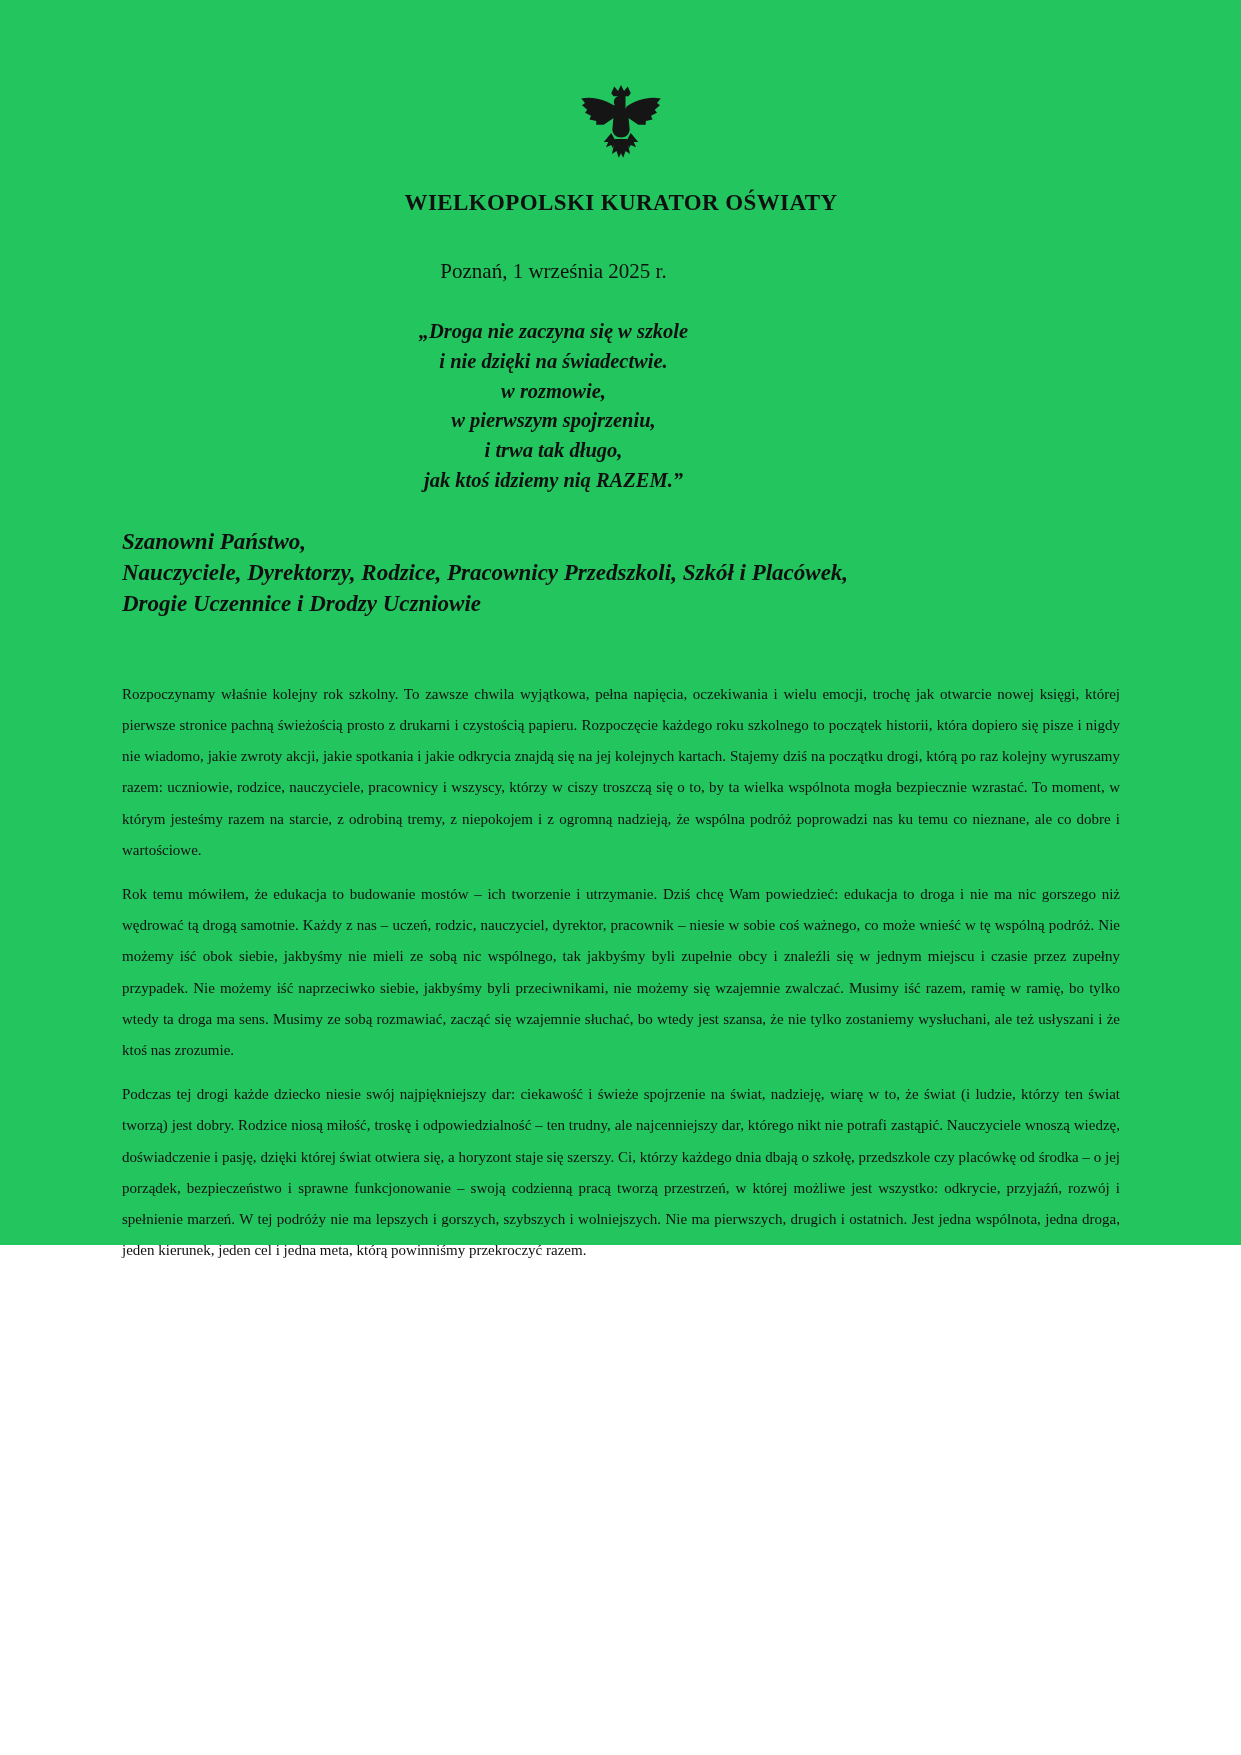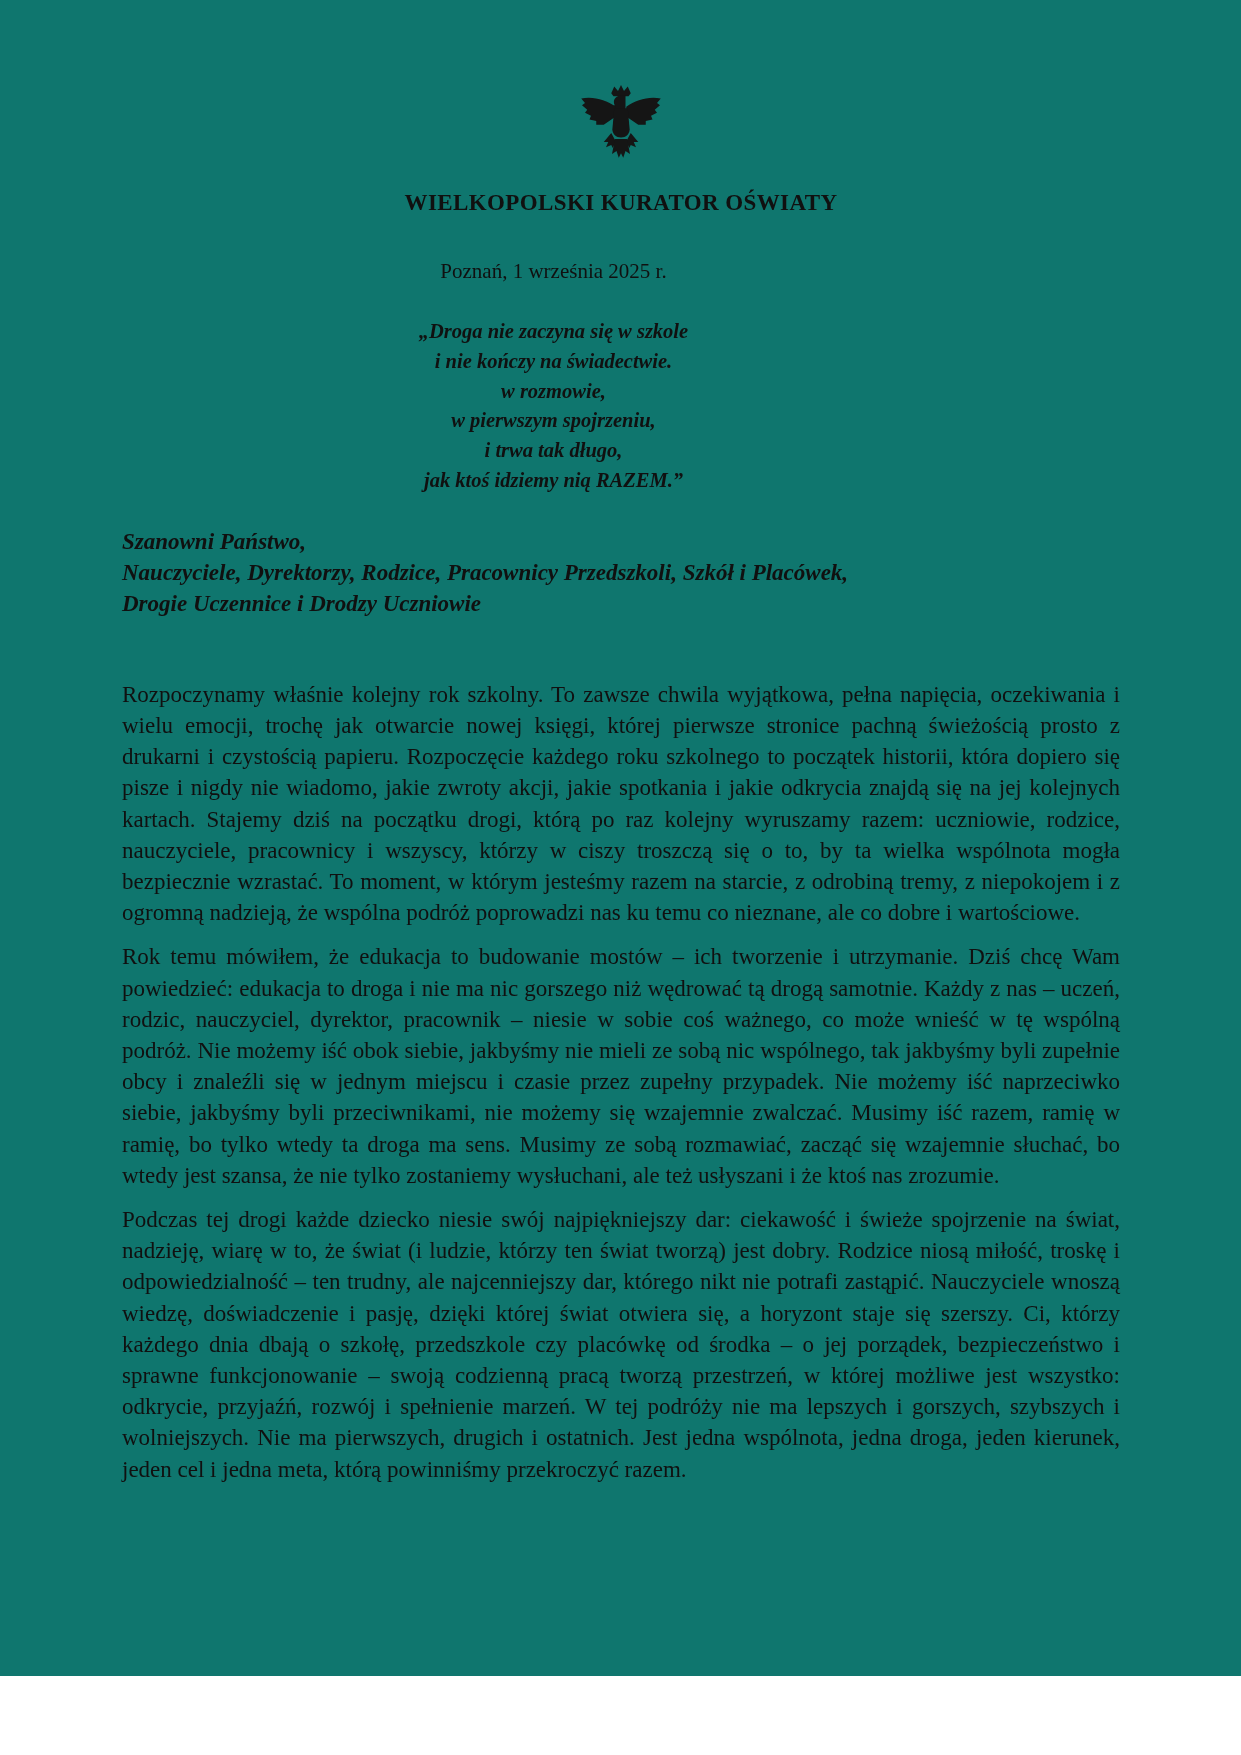--- a/index.html
+++ b/index.html
@@ -10,23 +10,23 @@
   body {
     width: 1241px;
     height: 1755px;
     overflow: hidden;
     font-family: "Liberation Serif", "DejaVu Serif", serif;
     color: #101010;
   }
   .page {
     box-sizing: border-box;
     width: 1241px;
-    height: 1676px;
+    height: 1245px;
     padding: 0 121px 0 122px;
-    background: #0f766e;
+    background: #22c55e;
   }
   .emblem-wrap {
     text-align: center;
     padding-top: 84px;
     line-height: 0;
   }
   .emblem {
     width: 90px;
     height: 86px;
     display: inline-block;
@@ -61,21 +61,21 @@
     font-style: italic;
     font-size: 23px;
     line-height: 31px;
   }
   .body-text {
     margin-top: 60px;
   }
   .body-text p {
     margin: 0 0 13px 0;
     text-align: justify;
-    font-size: 23px;
+    font-size: 15px;
     line-height: 31.2px;
   }
 </style>
 </head>
 <body>
 
 <div class="page">
 
   <div class="emblem-wrap">
     <svg class="emblem" viewBox="0 0 120 112" aria-hidden="true">
@@ -91,21 +91,21 @@
       </g>
     </svg>
   </div>
 
   <h1 class="title">WIELKOPOLSKI KURATOR OŚWIATY</h1>
 
   <div class="dateline">Poznań, 1 września 2025 r.</div>
 
   <div class="quote">
     <div>„Droga nie zaczyna się w szkole</div>
-    <div>i nie kończy na świadectwie.</div>
+    <div>i nie dzięki na świadectwie.</div>
     <div>w rozmowie,</div>
     <div>w pierwszym spojrzeniu,</div>
     <div>i trwa tak długo,</div>
     <div>jak ktoś idziemy nią RAZEM.”</div>
   </div>
 
   <div class="salutation">
     <div>Szanowni Państwo,</div>
     <div>Nauczyciele, Dyrektorzy, Rodzice, Pracownicy Przedszkoli, Szkół i Placówek,</div>
     <div>Drogie Uczennice i Drodzy Uczniowie</div>

